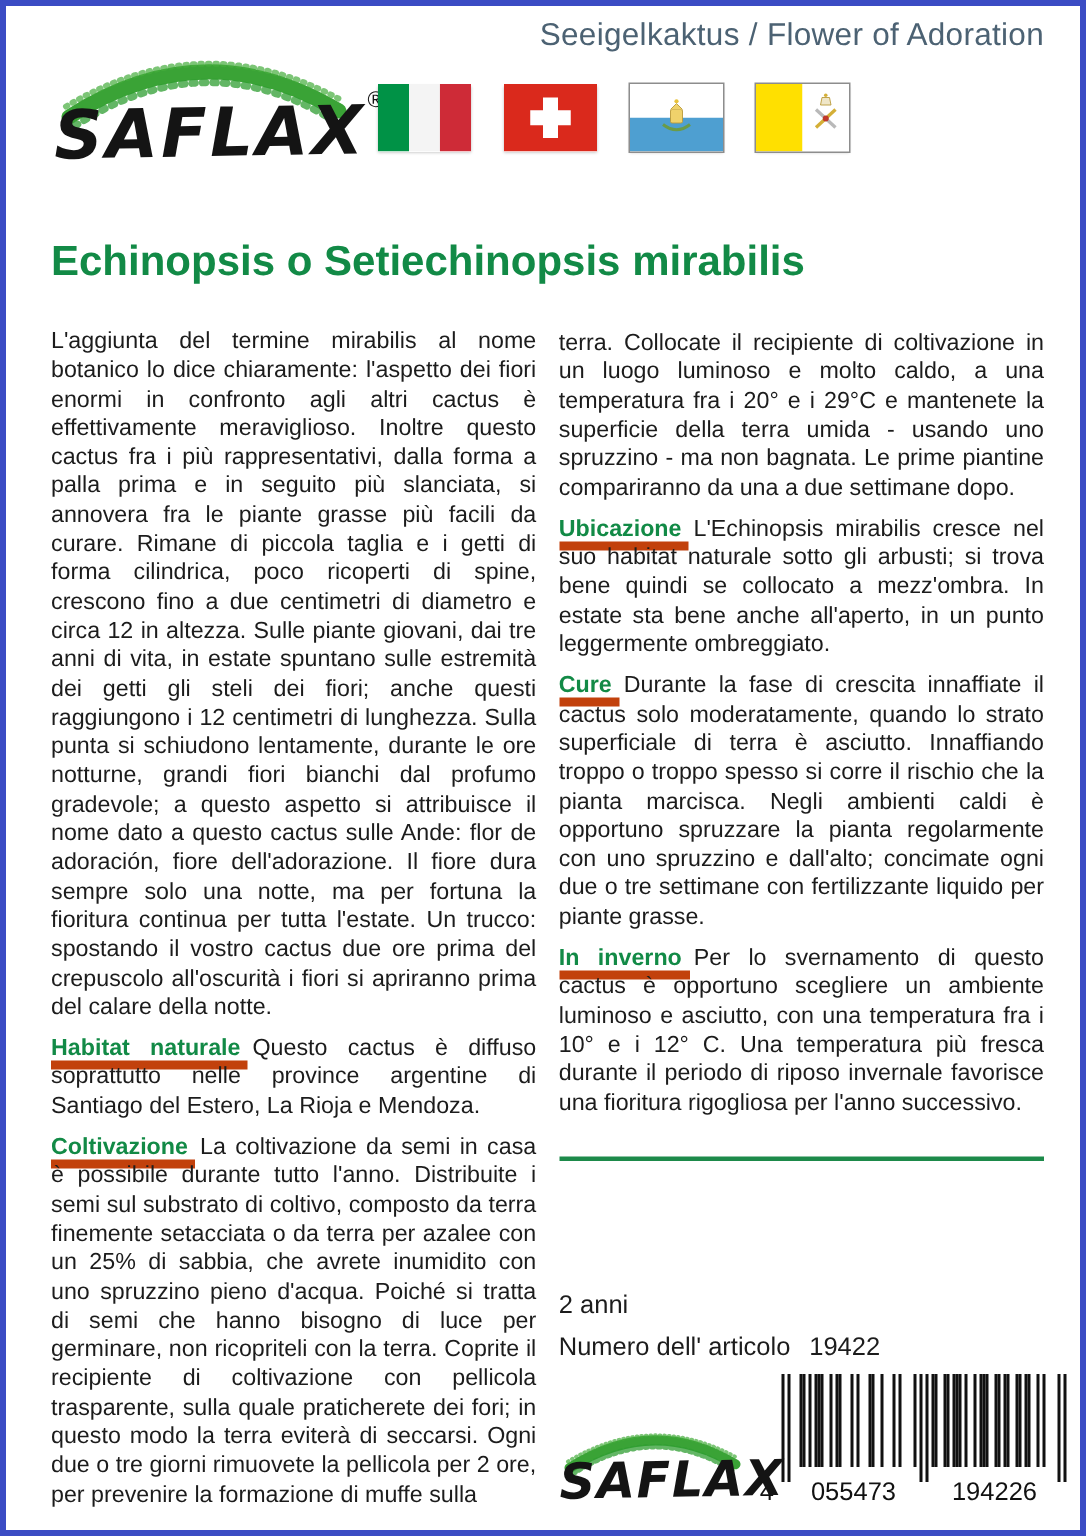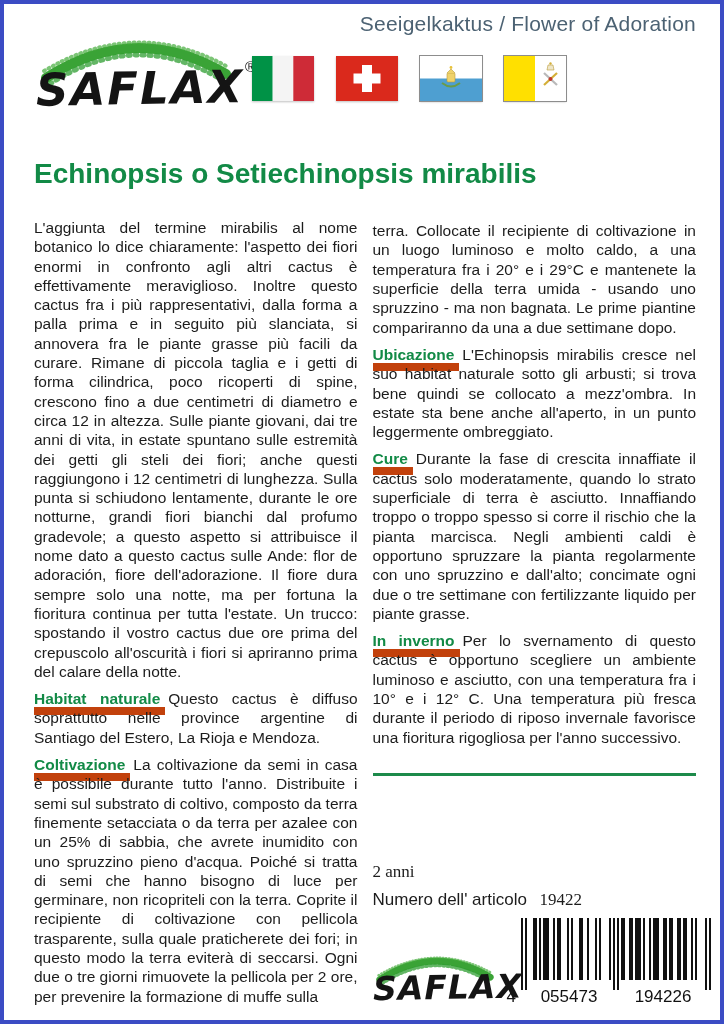--- a/index.html
+++ b/index.html
@@ -26,33 +26,33 @@
   .subtitle{
     position:absolute;right:0;top:8px;font-size:21px;color:#4c6273;letter-spacing:.2px;
   }
 
   
   .headings{position:relative;height:64px;}
   .heading-left{position:absolute;left:0;top:4px;font-size:28px;font-weight:bold;color:#128a46;}
   .heading-right{position:absolute;right:0;top:28px;font-size:24px;font-weight:400;color:#128a46;}
 
   
-  .cols{display:flex;gap:15px;align-items:flex-end;}
+  .cols{display:flex;gap:15px;align-items:center;}
   .col{flex:1;min-width:0;}
   .col p{margin:0 0 8px;text-align:justify;font-size:15.5px;line-height:19.3px;}
   .sec-head{
-    color:#128a46;font-weight:bold;border-bottom:8px solid #c2410c;
+    color:#128a46;font-weight:bold;border-bottom:6px solid #c2410c;
     padding-right:5px;margin-right:3px;
   }
   .rule{height:3px;background:#1d8a4a;margin:26px 0 82px;}
 
   
   .info-row{display:flex;font-size:17px;height:28px;align-items:center;}
   .info-label{width:167px;flex:none;}
-  .info-value{flex:1;font-family:Liberation Serif, serif;}
+  .info-value{flex:1;}
 
   
   .footer-row{display:flex;justify-content:space-between;align-items:flex-end;margin-top:4px;}
   .logo-small{width:132px;margin-bottom:10px;}
   .logo-small .brand-text{font-size:33px;margin-top:-16px;letter-spacing:1px;}
   .barcode-wrap{flex:none;}
 </style>
 </head>
 <body>
 

